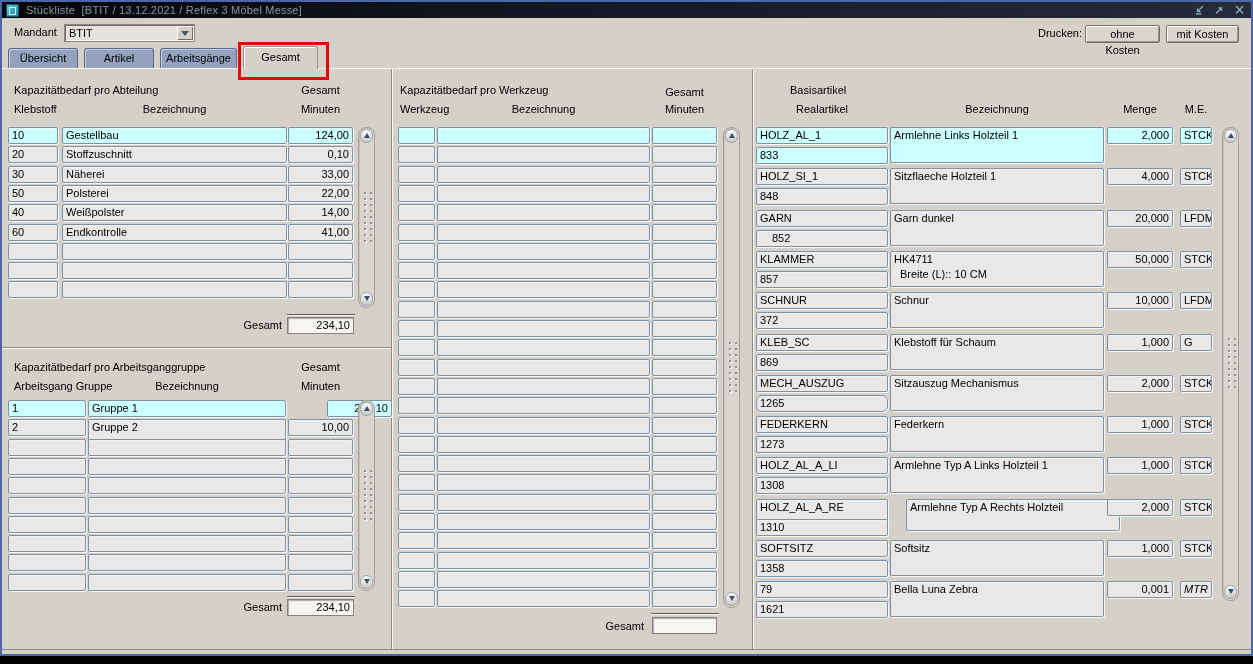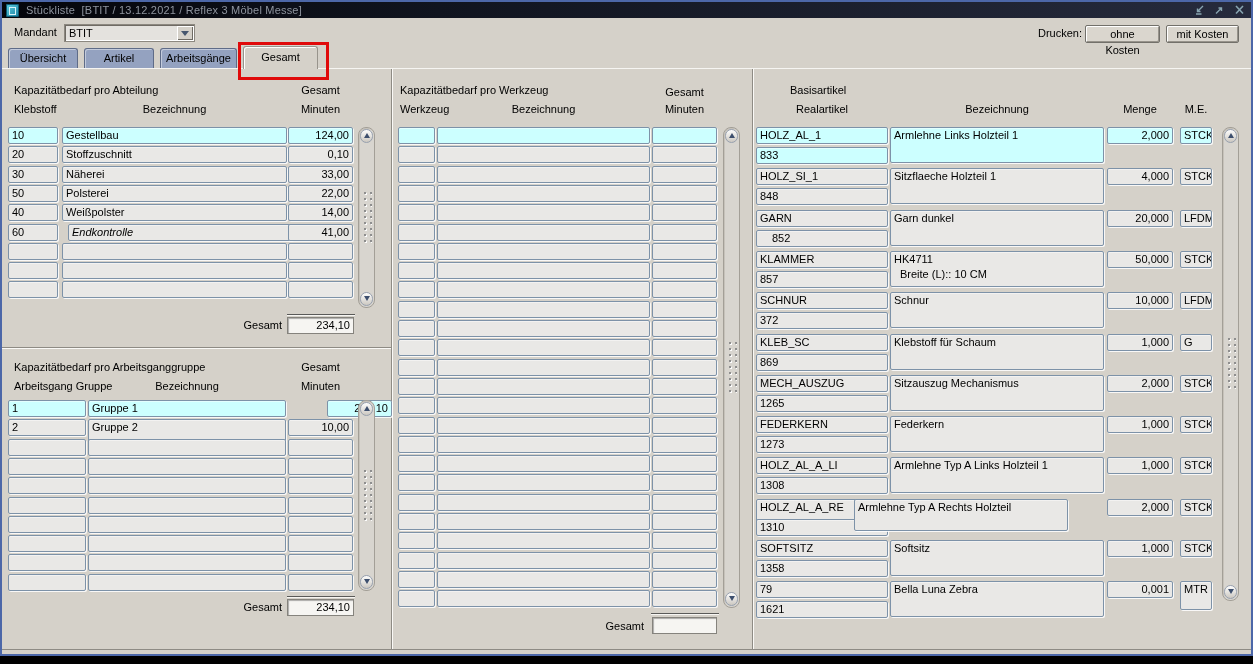--- a/index.html
+++ b/index.html
@@ -148,21 +148,21 @@
     <div class="fld" style="left: 8px; top: 166px; width: 50px; height: 17px;">30</div>
     <div class="fld" style="left: 62px; top: 166px; width: 225px; height: 17px;">Näherei</div>
     <div class="fld num" style="left: 288px; top: 166px; width: 65px; height: 17px;">33,00</div>
     <div class="fld" style="left: 8px; top: 185px; width: 50px; height: 17px;">50</div>
     <div class="fld" style="left: 62px; top: 185px; width: 225px; height: 17px;">Polsterei</div>
     <div class="fld num" style="left: 288px; top: 185px; width: 65px; height: 17px;">22,00</div>
     <div class="fld" style="left: 8px; top: 204px; width: 50px; height: 17px;">40</div>
     <div class="fld" style="left: 62px; top: 204px; width: 225px; height: 17px;">Weißpolster</div>
     <div class="fld num" style="left: 288px; top: 204px; width: 65px; height: 17px;">14,00</div>
     <div class="fld" style="left: 8px; top: 224px; width: 50px; height: 17px;">60</div>
-    <div class="fld" style="left: 68px; top: 224px; width: 225px; height: 17px; font-style: italic;">Endkontrolle</div>
+    <div class="fld" style="left: 62px; top: 224px; width: 225px; height: 17px;">Endkontrolle</div>
     <div class="fld num" style="left: 288px; top: 224px; width: 65px; height: 17px;">41,00</div>
     <div class="fld" style="left: 8px; top: 243px; width: 50px; height: 17px;"></div>
     <div class="fld" style="left: 62px; top: 243px; width: 225px; height: 17px;"></div>
     <div class="fld num" style="left: 288px; top: 243px; width: 65px; height: 17px;"></div>
     <div class="fld" style="left: 8px; top: 262px; width: 50px; height: 17px;"></div>
     <div class="fld" style="left: 62px; top: 262px; width: 225px; height: 17px;"></div>
     <div class="fld num" style="left: 288px; top: 262px; width: 65px; height: 17px;"></div>
     <div class="fld" style="left: 8px; top: 281px; width: 50px; height: 17px;"></div>
     <div class="fld" style="left: 62px; top: 281px; width: 225px; height: 17px;"></div>
     <div class="fld num" style="left: 288px; top: 281px; width: 65px; height: 17px;"></div>
@@ -308,21 +308,21 @@
     <div class="fld num" style="left: 1107px; top: 292px; width: 66px; height: 17px;">10,000</div>
     <div class="fld" style="left: 1180px; top: 292px; width: 32px; height: 17px;">LFDM</div>
     <div class="fld" style="left: 756px; top: 334px; width: 132px; height: 17px;">KLEB_SC</div>
     <div class="fld" style="left: 756px; top: 354px; width: 132px; height: 17px;">869</div>
     <div class="fld" style="left: 890px; top: 334px; width: 214px; height: 36px; white-space: normal;">
       <span class="l2" style="padding-left: 0px;">Klebstoff für Schaum</span>
     </div>
     <div class="fld num" style="left: 1107px; top: 334px; width: 66px; height: 17px;">1,000</div>
     <div class="fld" style="left: 1180px; top: 334px; width: 32px; height: 17px;">G</div>
     <div class="fld" style="left: 756px; top: 375px; width: 132px; height: 17px;">MECH_AUSZUG</div>
-    <div class="fld" style="left: 756px; top: 395px; width: 132px; height: 17px;">1265</div>
+    <div class="fld" style="left: 756px; top: 395px; width: 132px; height: 17px; border-radius: 6px;">1265</div>
     <div class="fld" style="left: 890px; top: 375px; width: 214px; height: 36px; white-space: normal;">
       <span class="l2" style="padding-left: 0px;">Sitzauszug Mechanismus</span>
     </div>
     <div class="fld num" style="left: 1107px; top: 375px; width: 66px; height: 17px;">2,000</div>
     <div class="fld" style="left: 1180px; top: 375px; width: 32px; height: 17px;">STCK</div>
     <div class="fld" style="left: 756px; top: 416px; width: 132px; height: 17px;">FEDERKERN</div>
     <div class="fld" style="left: 756px; top: 436px; width: 132px; height: 17px;">1273</div>
     <div class="fld" style="left: 890px; top: 416px; width: 214px; height: 36px; white-space: normal;">
       <span class="l2" style="padding-left: 0px;">Federkern</span>
     </div>
@@ -330,39 +330,39 @@
     <div class="fld" style="left: 1180px; top: 416px; width: 32px; height: 17px;">STCK</div>
     <div class="fld" style="left: 756px; top: 457px; width: 132px; height: 17px;">HOLZ_AL_A_LI</div>
     <div class="fld" style="left: 756px; top: 477px; width: 132px; height: 17px;">1308</div>
     <div class="fld" style="left: 890px; top: 457px; width: 214px; height: 36px; white-space: normal;">
       <span class="l2" style="padding-left: 0px;">Armlehne Typ A Links Holzteil 1</span>
     </div>
     <div class="fld num" style="left: 1107px; top: 457px; width: 66px; height: 17px;">1,000</div>
     <div class="fld" style="left: 1180px; top: 457px; width: 32px; height: 17px;">STCK</div>
     <div class="fld" style="left: 756px; top: 499px; width: 132px; height: 25px;">HOLZ_AL_A_RE</div>
     <div class="fld" style="left: 756px; top: 519px; width: 132px; height: 17px;">1310</div>
-    <div class="fld" style="left: 854px; top: 499px; width: 214px; height: 32px; white-space: normal;">
+    <div class="fld" style="left: 906px; top: 499px; width: 214px; height: 32px; white-space: normal;">
       <span class="l2" style="padding-left: 0px;">Armlehne Typ A Rechts Holzteil</span>
     </div>
     <div class="fld num" style="left: 1107px; top: 499px; width: 66px; height: 17px;">2,000</div>
     <div class="fld" style="left: 1180px; top: 499px; width: 32px; height: 17px;">STCK</div>
     <div class="fld" style="left: 756px; top: 540px; width: 132px; height: 17px;">SOFTSITZ</div>
     <div class="fld" style="left: 756px; top: 560px; width: 132px; height: 17px;">1358</div>
     <div class="fld" style="left: 890px; top: 540px; width: 214px; height: 36px; white-space: normal;">
       <span class="l2" style="padding-left: 0px;">Softsitz</span>
     </div>
     <div class="fld num" style="left: 1107px; top: 540px; width: 66px; height: 17px;">1,000</div>
     <div class="fld" style="left: 1180px; top: 540px; width: 32px; height: 17px;">STCK</div>
     <div class="fld" style="left: 756px; top: 581px; width: 132px; height: 17px;">79</div>
     <div class="fld" style="left: 756px; top: 601px; width: 132px; height: 17px;">1621</div>
     <div class="fld" style="left: 890px; top: 581px; width: 214px; height: 36px; white-space: normal;">
       <span class="l2" style="padding-left: 0px;">Bella Luna Zebra</span>
     </div>
     <div class="fld num" style="left: 1107px; top: 581px; width: 66px; height: 17px;">0,001</div>
-    <div class="fld" style="left: 1180px; top: 581px; width: 32px; height: 29px;">MTR</div>
+    <div class="fld" style="left: 1180px; top: 581px; width: 32px; height: 17px; font-style: italic;">MTR</div>
     <div class="sbar" style="left: 358px; top: 127px; height: 181px;">
       <div class="sbtn up">
         <div class="tri up"></div>
       </div>
       <div class="sbtn down">
         <div class="tri down"></div>
       </div>
       <div class="sdots"></div>
     </div>
     <div class="sbar" style="left: 358px; top: 400px; height: 191px;">

